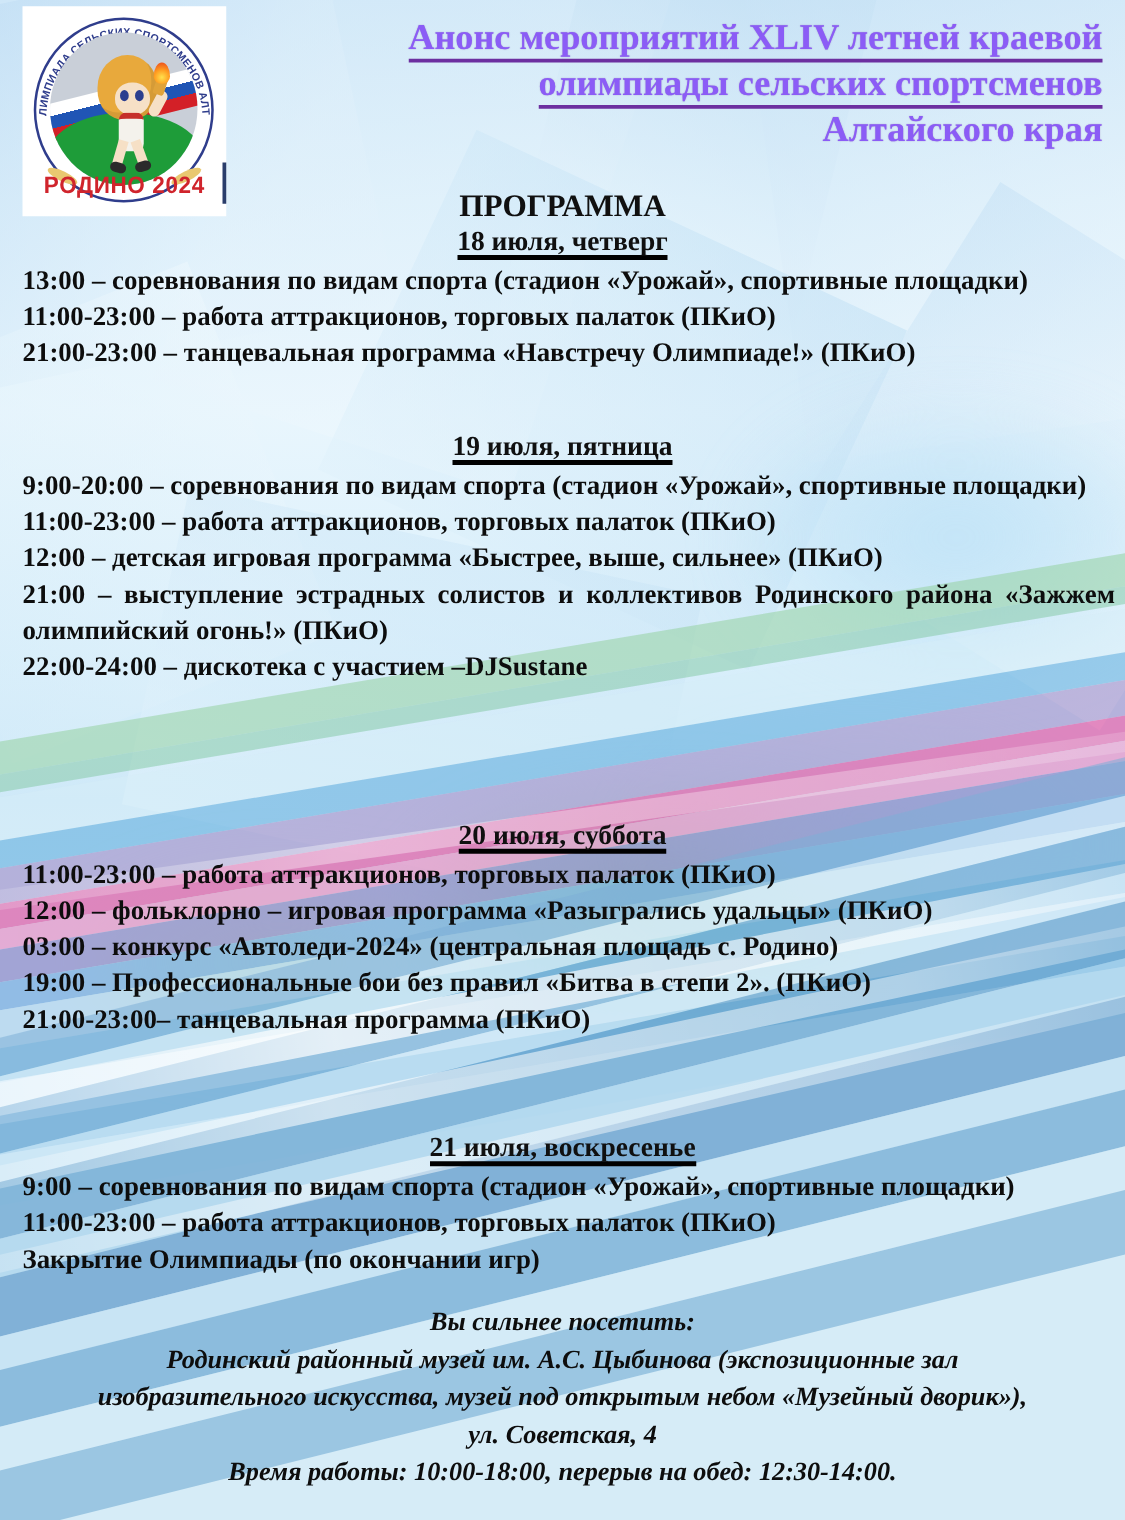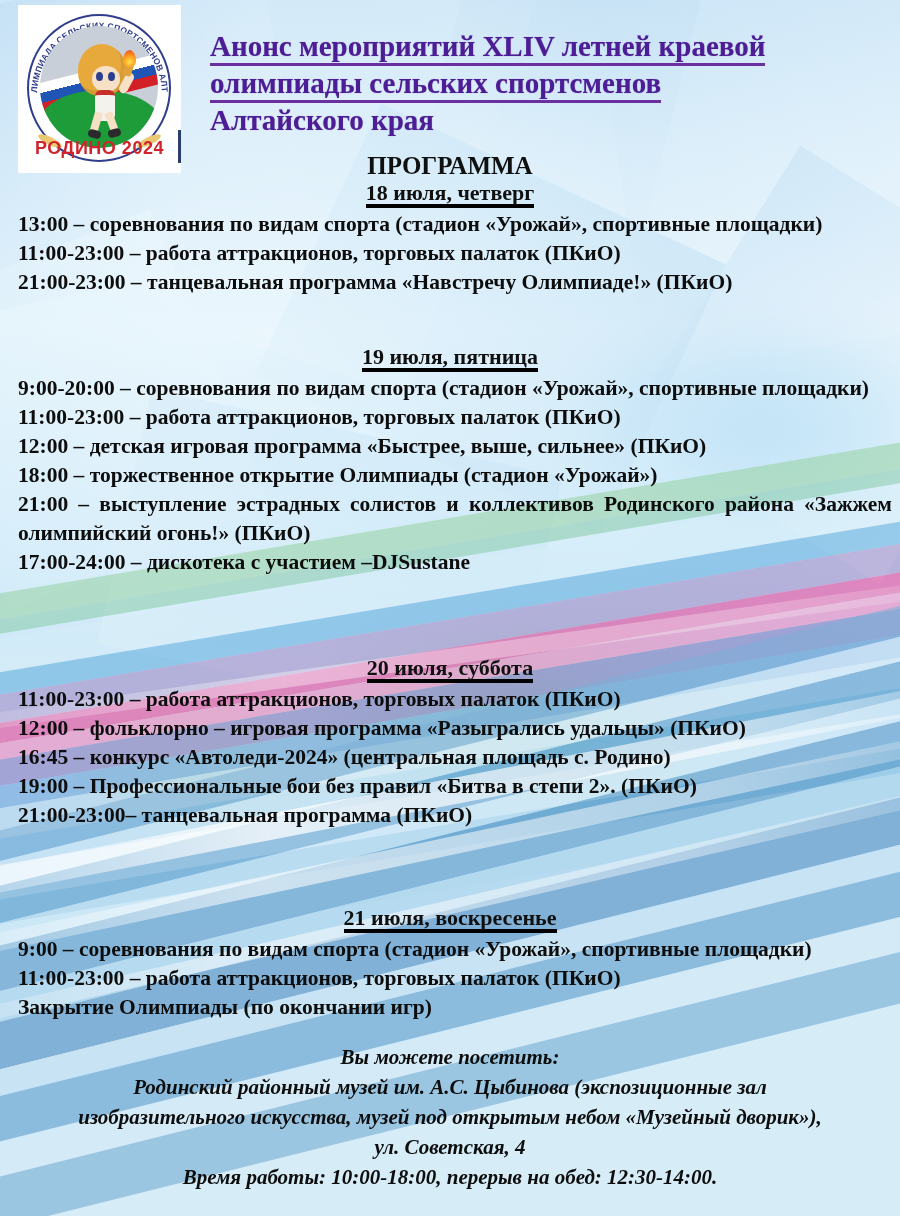--- a/index.html
+++ b/index.html
@@ -191,26 +191,26 @@
   .logo-tick {
     position:absolute; left:178px; top:130px;
     width:3px; height:33px; background:#2a3d6b;
   }
 
   
   .title {
     position:absolute;
     left: 210px; top: 12px;
     width: 672px;
-    color: #4c1d95;
+    text-align: right;
+    color: #8b5cf6;
     font-weight: bold;
     font-size: 29px;
     line-height: 37px;
     text-shadow: 0 0 1px rgba(90,30,140,.45);
-    margin-top: 16px;
   }
   .title .u { border-bottom: 3px solid #6c2fa0; display:inline; padding-bottom:1px; }
 
   
   .prog-heading {
     position:absolute; left:0; top:152px; width:900px;
     text-align:center; font-weight:bold; font-size:25px;
     color:#101010;
   }
   .day-heading {
@@ -348,43 +348,42 @@
       <div class="line">13:00 – соревнования по видам спорта (стадион «Урожай», спортивные площадки)</div>
       <div class="line nojust">11:00-23:00 – работа аттракционов, торговых палаток (ПКиО)</div>
       <div class="line nojust">21:00-23:00 – танцевальная программа «Навстречу Олимпиаде!» (ПКиО)</div>
     </div>
 
     <div class="sched" style="top:344px;">
       <div class="day-heading"><span>19 июля, пятница</span></div>
       <div class="line">9:00-20:00 – соревнования по видам спорта (стадион «Урожай», спортивные площадки)</div>
       <div class="line nojust">11:00-23:00 – работа аттракционов, торговых палаток (ПКиО)</div>
       <div class="line nojust">12:00 – детская игровая программа «Быстрее, выше, сильнее» (ПКиО)</div>
-      <div class="line nojust">18:00 – торжественное открытие Олимпиады (стадион «Урожай»)</div>
       <div class="line">21:00 – выступление эстрадных солистов и коллективов Родинского района «Зажжем олимпийский огонь!» (ПКиО)</div>
-      <div class="line nojust">17:00-24:00 – дискотека с участием –DJSustane</div>
+      <div class="line nojust">22:00-24:00 – дискотека с участием –DJSustane</div>
     </div>
 
     <div class="sched" style="top:655px;">
       <div class="day-heading"><span>20 июля, суббота</span></div>
       <div class="line nojust">11:00-23:00 – работа аттракционов, торговых палаток (ПКиО)</div>
       <div class="line nojust">12:00 – фольклорно – игровая программа «Разыгрались удальцы» (ПКиО)</div>
-      <div class="line nojust">16:45 – конкурс «Автоледи-2024» (центральная площадь с. Родино)</div>
+      <div class="line nojust">03:00 – конкурс «Автоледи-2024» (центральная площадь с. Родино)</div>
       <div class="line nojust">19:00 – Профессиональные бои без правил «Битва в степи 2».  (ПКиО)</div>
       <div class="line nojust">21:00-23:00– танцевальная программа (ПКиО)</div>
     </div>
 
     <div class="sched" style="top:905px;">
       <div class="day-heading"><span>21 июля, воскресенье</span></div>
       <div class="line">9:00 – соревнования по видам спорта (стадион «Урожай», спортивные площадки)</div>
       <div class="line nojust">11:00-23:00 – работа аттракционов, торговых палаток (ПКиО)</div>
       <div class="line nojust">Закрытие Олимпиады (по окончании игр)</div>
     </div>
 
     <div class="footer" style="top:1042px;">
-      <div>Вы можете посетить:</div>
+      <div>Вы сильнее посетить:</div>
       <div>Родинский районный музей им. А.С. Цыбинова (экспозиционные зал</div>
       <div>изобразительного искусства, музей под открытым небом «Музейный дворик»),</div>
       <div>ул. Советская, 4</div>
       <div>Время работы: 10:00-18:00, перерыв на обед: 12:30-14:00.</div>
     </div>
 
   </div>
 </div>
 
 </body></html>

